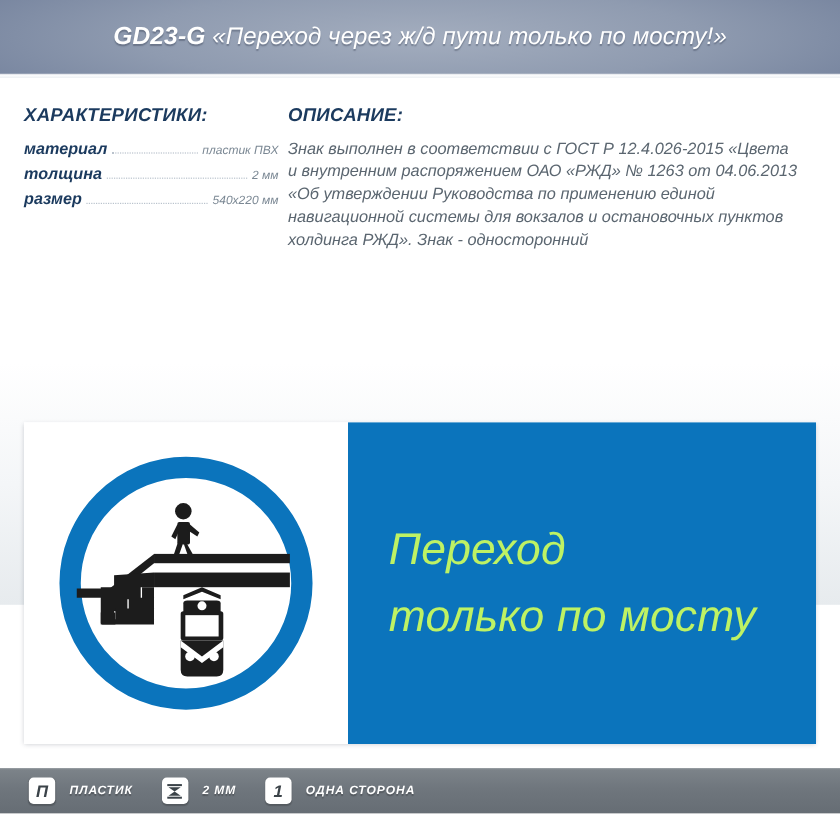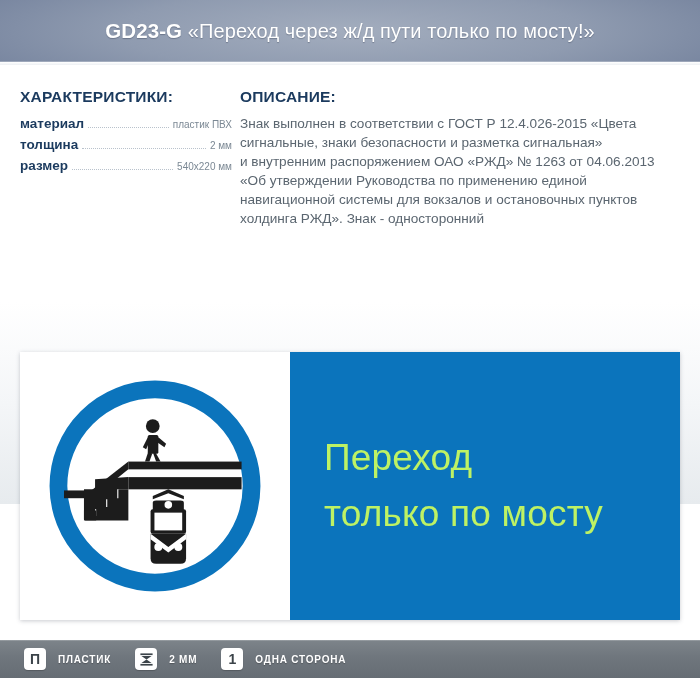--- a/index.html
+++ b/index.html
@@ -12,20 +12,21 @@
     overflow: hidden;
     font-family: "Liberation Sans", sans-serif;
     background: #ffffff;
   }
   #page {
     position: relative;
     width: 700px;
     height: 504px;
     background:
       linear-gradient(180deg, #ffffff 0%, #ffffff 60%, #f4f6f8 80%, #e7ebee 100%);
+    font-style: italic;
   }
 
   
   .header {
     position: absolute;
     left: 0; top: 0;
     width: 700px;
     height: 62px;
     background:
       radial-gradient(ellipse 520px 90px at 50% 50%, #a3adbe 0%, #8f9bb0 45%, #73819c 85%, #6b7a96 100%);
@@ -236,21 +237,20 @@
       <span class="spec-label">размер</span>
       <span class="spec-dots"></span>
       <span class="spec-value">540х220 мм</span>
     </div>
   </div>
 
   <div class="descr">
     <div class="section-heading">ОПИСАНИЕ:</div>
     <div class="descr-body">
       <div class="descr-line">Знак выполнен в соответствии с ГОСТ Р 12.4.026-2015 «Цвета</div>
-      <div class="descr-line">сигнальные, знаки безопасности и разметка сигнальная»</div>
       <div class="descr-line">и внутренним распоряжением ОАО «РЖД» № 1263 от 04.06.2013</div>
       <div class="descr-line">«Об утверждении Руководства по применению единой</div>
       <div class="descr-line">навигационной системы для вокзалов и остановочных пунктов</div>
       <div class="descr-line">холдинга РЖД». Знак - односторонний</div>
     </div>
   </div>
 
   <div class="sign">
 
     <div class="sign-left">

